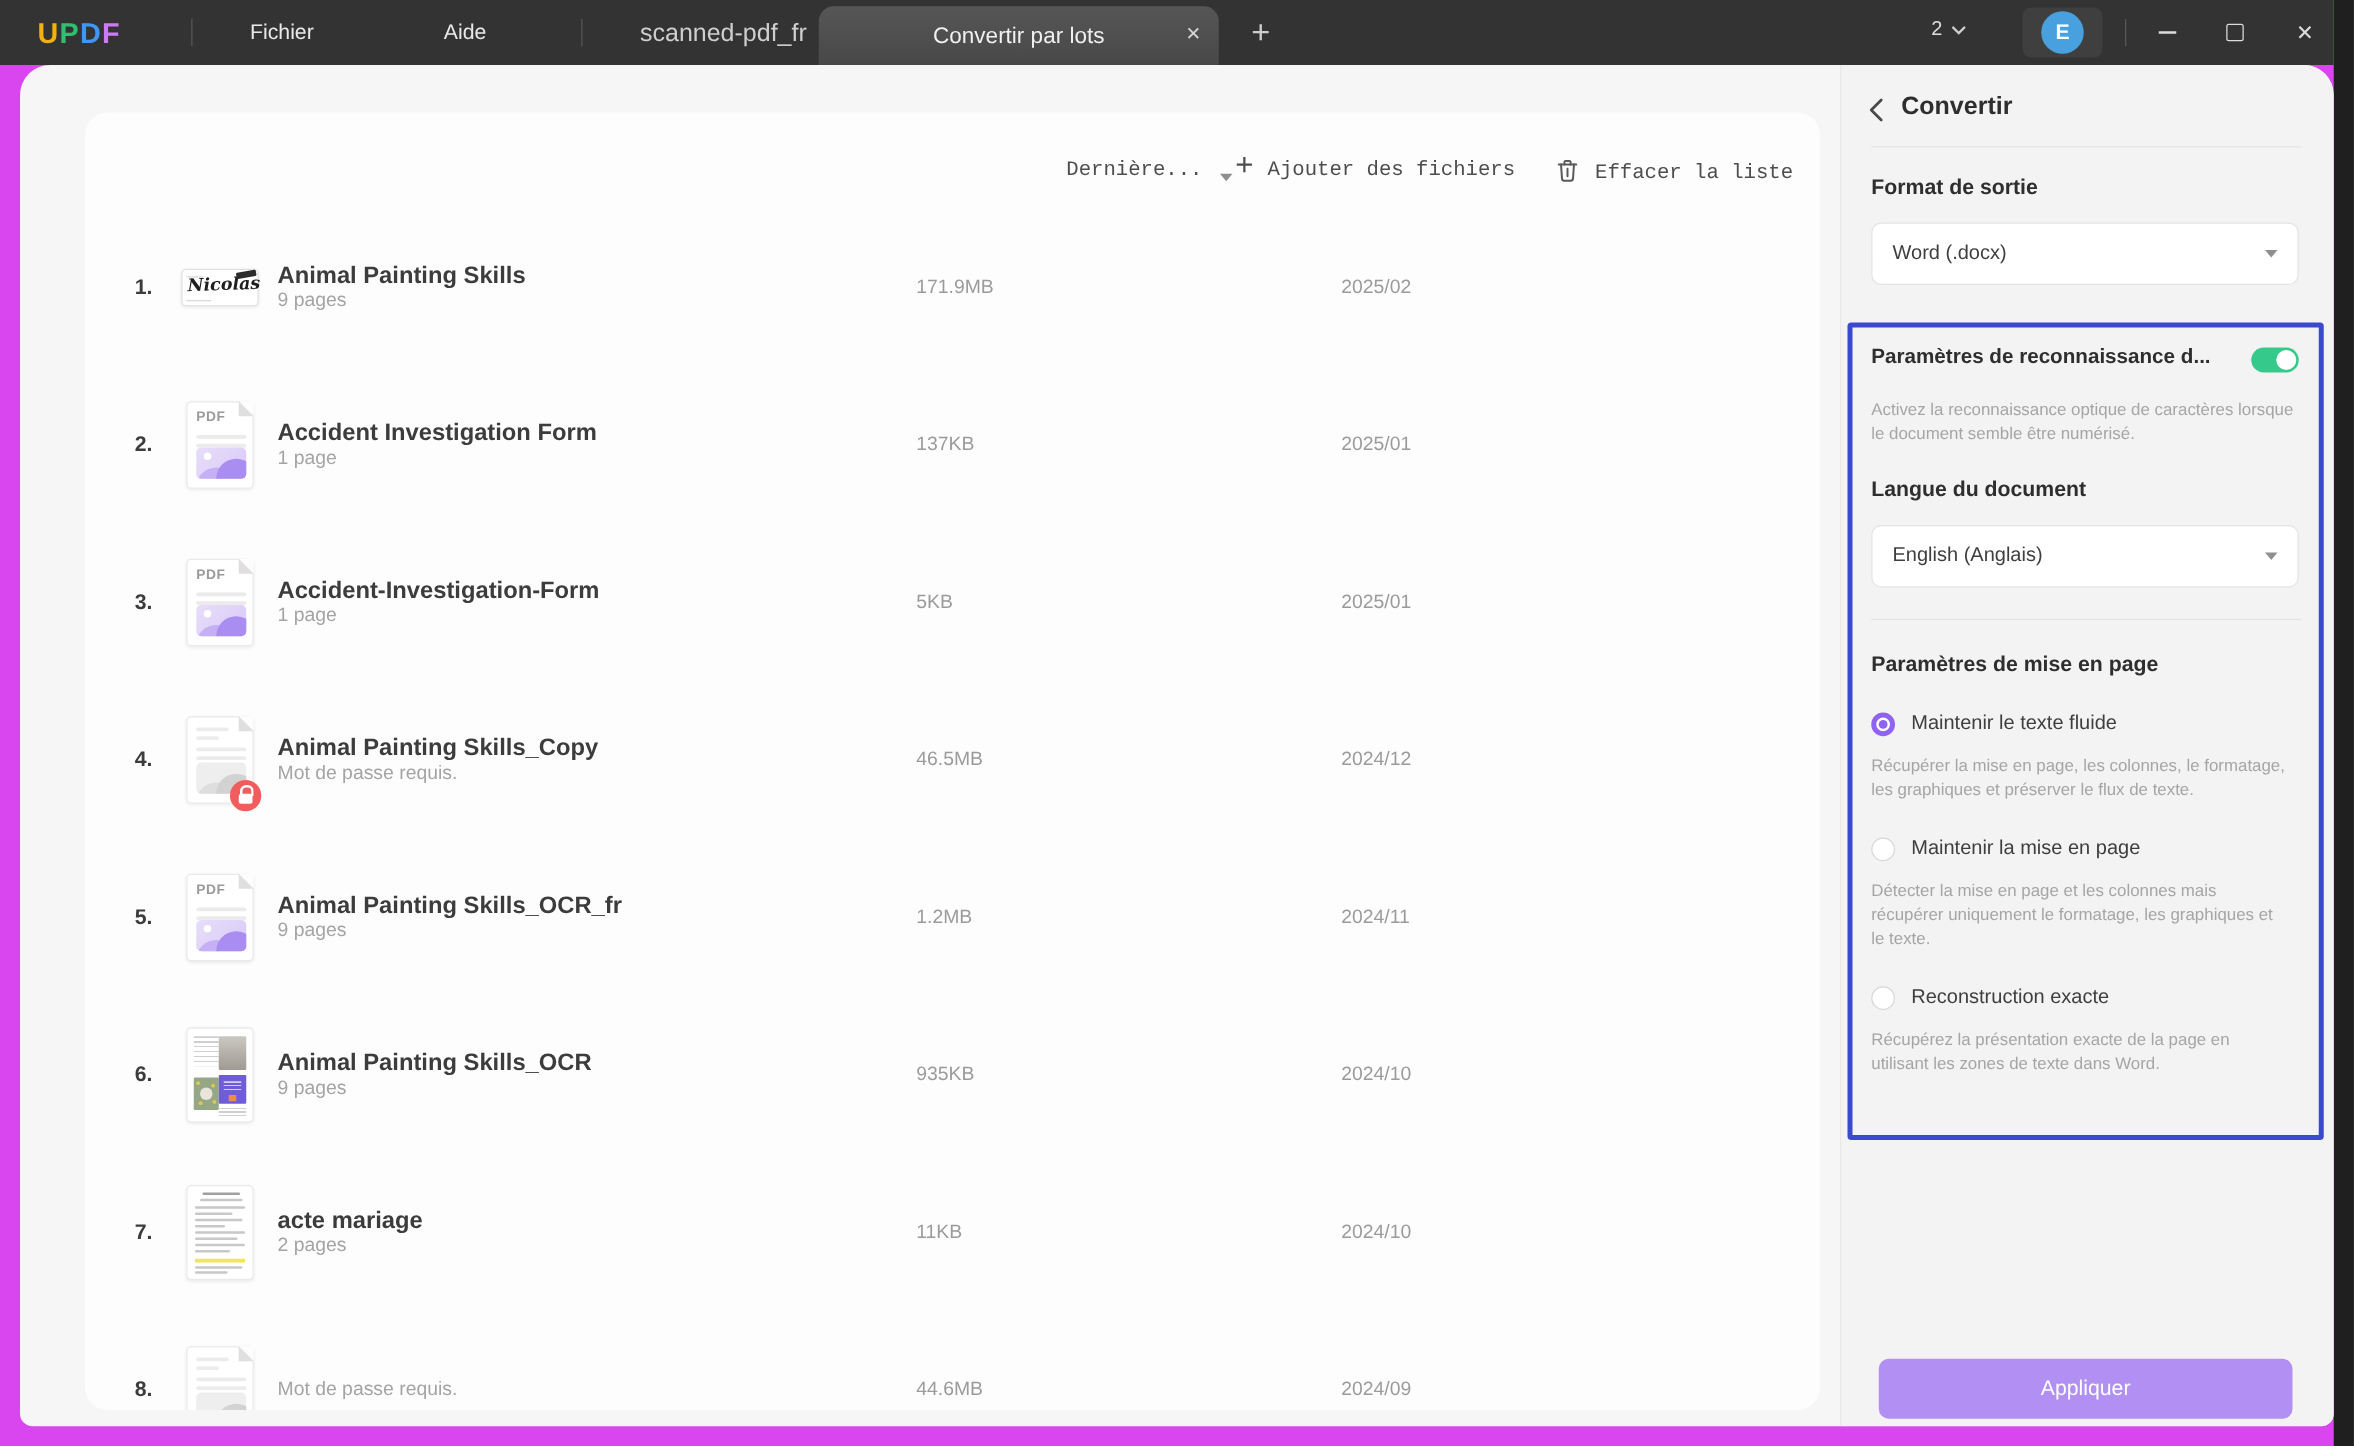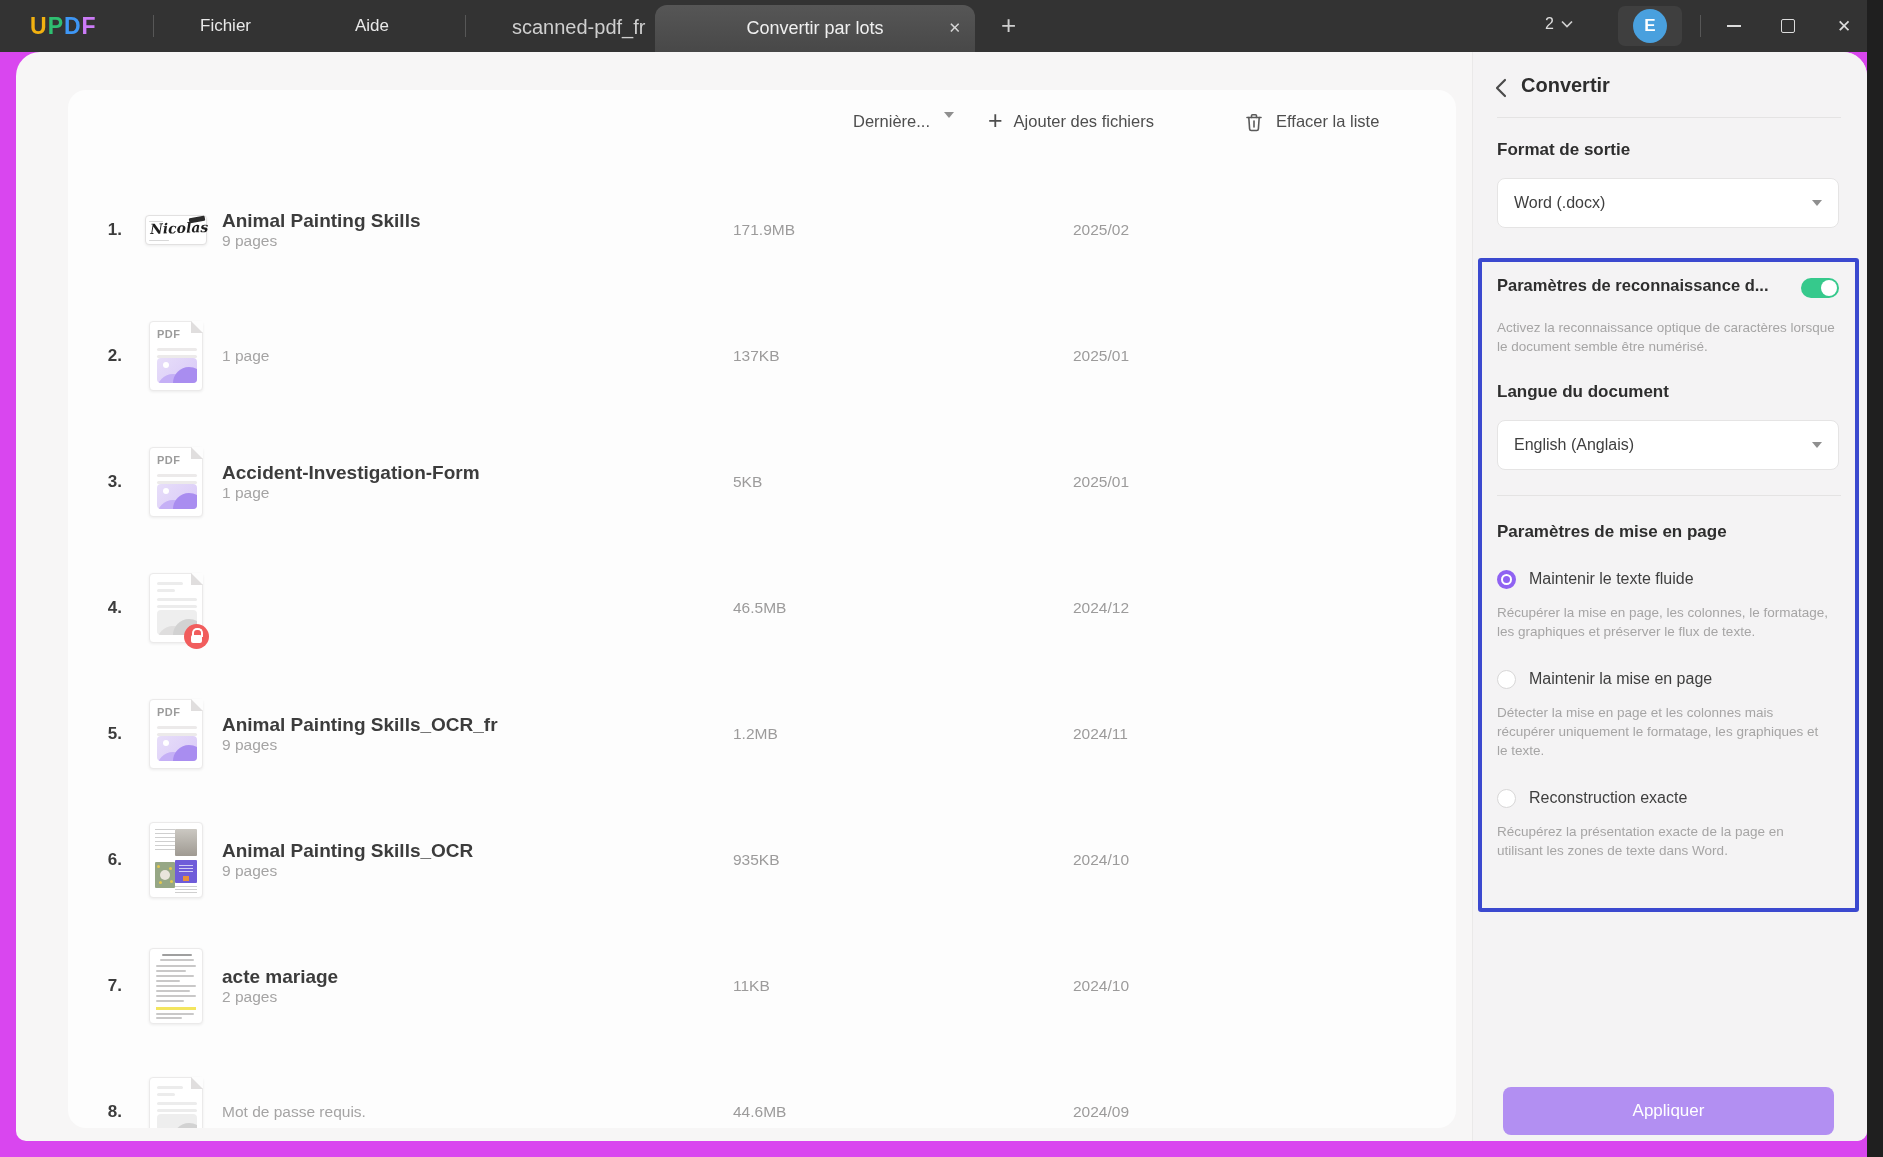--- a/index.html
+++ b/index.html
@@ -31,21 +31,21 @@
   .win-max i{display:block;width:12px;height:12px;border:1.6px solid #dcdcdc;border-radius:2px;}
   .win-close{font-size:17px;}
 
   
   .content{position:absolute;left:16px;top:52px;width:1851px;height:1089px;
            background:#f7f6f6;border-radius:24px 24px 10px 10px;overflow:hidden;}
   .card{position:absolute;left:52px;top:38px;width:1388px;height:1038px;
         background:#fdfdfd;border-radius:18px;overflow:hidden;}
 
   
-  .toolbar-item{top:22px;display:flex;align-items:flex-start;color:#4e4e4e;font-size:16.5px;}
+  .toolbar-item{top:36px;display:flex;align-items:flex-end;color:#4e4e4e;font-size:16.5px;font-family:Liberation Mono, monospace;}
   .sort{left:785px;gap:14px;}
   .caret-down{width:0;height:0;border-left:5.5px solid transparent;border-right:5.5px solid transparent;
               border-top:6.5px solid #8f8f8f;}
   .addfiles{left:920px;gap:11px;}
   .plus-glyph{font-size:25px;font-weight:300;color:#4e4e4e;line-height:22px;margin-top:-3px;}
   .clearlist{left:1176px;gap:12px;}
 
   
   .file-row{position:absolute;left:0;width:100%;height:126px;}
   .row-num{position:absolute;left:20px;top:50%;transform:translateY(-50%);width:34px;
@@ -215,20 +215,21 @@
             <div class="row-thumb-wrap">
               <div class="thumb t-page">
                 <span class="pdf-label">PDF</span>
                 <div style="position: absolute; left: 7px; top: 26px; width: 40px; height: 3px; background: rgb(236, 234, 234); border-radius: 2px;"></div>
                 <div style="position: absolute; left: 7px; top: 33px; width: 40px; height: 3px; background: rgb(236, 234, 234); border-radius: 2px;"></div>
                 <div style="position: absolute; left: 7px; top: 40px; width: 26px; height: 3px; background: rgb(236, 234, 234); border-radius: 2px;"></div>
                 <div class="pdf-img"></div>
               </div>
             </div>
             <div class="row-text">
+              <div class="row-title">Accident Investigation Form</div>
               <div class="row-meta">1 page</div>
             </div>
             <div class="row-size">137KB</div>
             <div class="row-date">2025/01</div>
           </div>
           <div class="file-row" style="top: 329px;">
             <div class="row-num">3.</div>
             <div class="row-thumb-wrap">
               <div class="thumb t-page">
                 <span class="pdf-label">PDF</span>
@@ -249,20 +250,24 @@
             <div class="row-num">4.</div>
             <div class="row-thumb-wrap">
               <div class="thumb t-page">
                 <div style="position: absolute; left: 7px; top: 8px; width: 26px; height: 3px; background: rgb(236, 236, 236); border-radius: 2px;"></div>
                 <div style="position: absolute; left: 7px; top: 15px; width: 18px; height: 3px; background: rgb(236, 236, 236); border-radius: 2px;"></div>
                 <div style="position: absolute; left: 7px; top: 24px; width: 40px; height: 3px; background: rgb(236, 236, 236); border-radius: 2px;"></div>
                 <div style="position: absolute; left: 7px; top: 31px; width: 40px; height: 3px; background: rgb(236, 236, 236); border-radius: 2px;"></div>
                 <div class="doc-img"></div>
                 <div class="lock-badge"></div>
               </div>
+            </div>
+            <div class="row-text">
+              <div class="row-title">Animal Painting Skills_Copy</div>
+              <div class="row-meta">Mot de passe requis.</div>
             </div>
             <div class="row-size">46.5MB</div>
             <div class="row-date">2024/12</div>
           </div>
           <div class="file-row" style="top: 581px;">
             <div class="row-num">5.</div>
             <div class="row-thumb-wrap">
               <div class="thumb t-page">
                 <span class="pdf-label">PDF</span>
                 <div style="position: absolute; left: 7px; top: 26px; width: 40px; height: 3px; background: rgb(236, 234, 234); border-radius: 2px;"></div>

